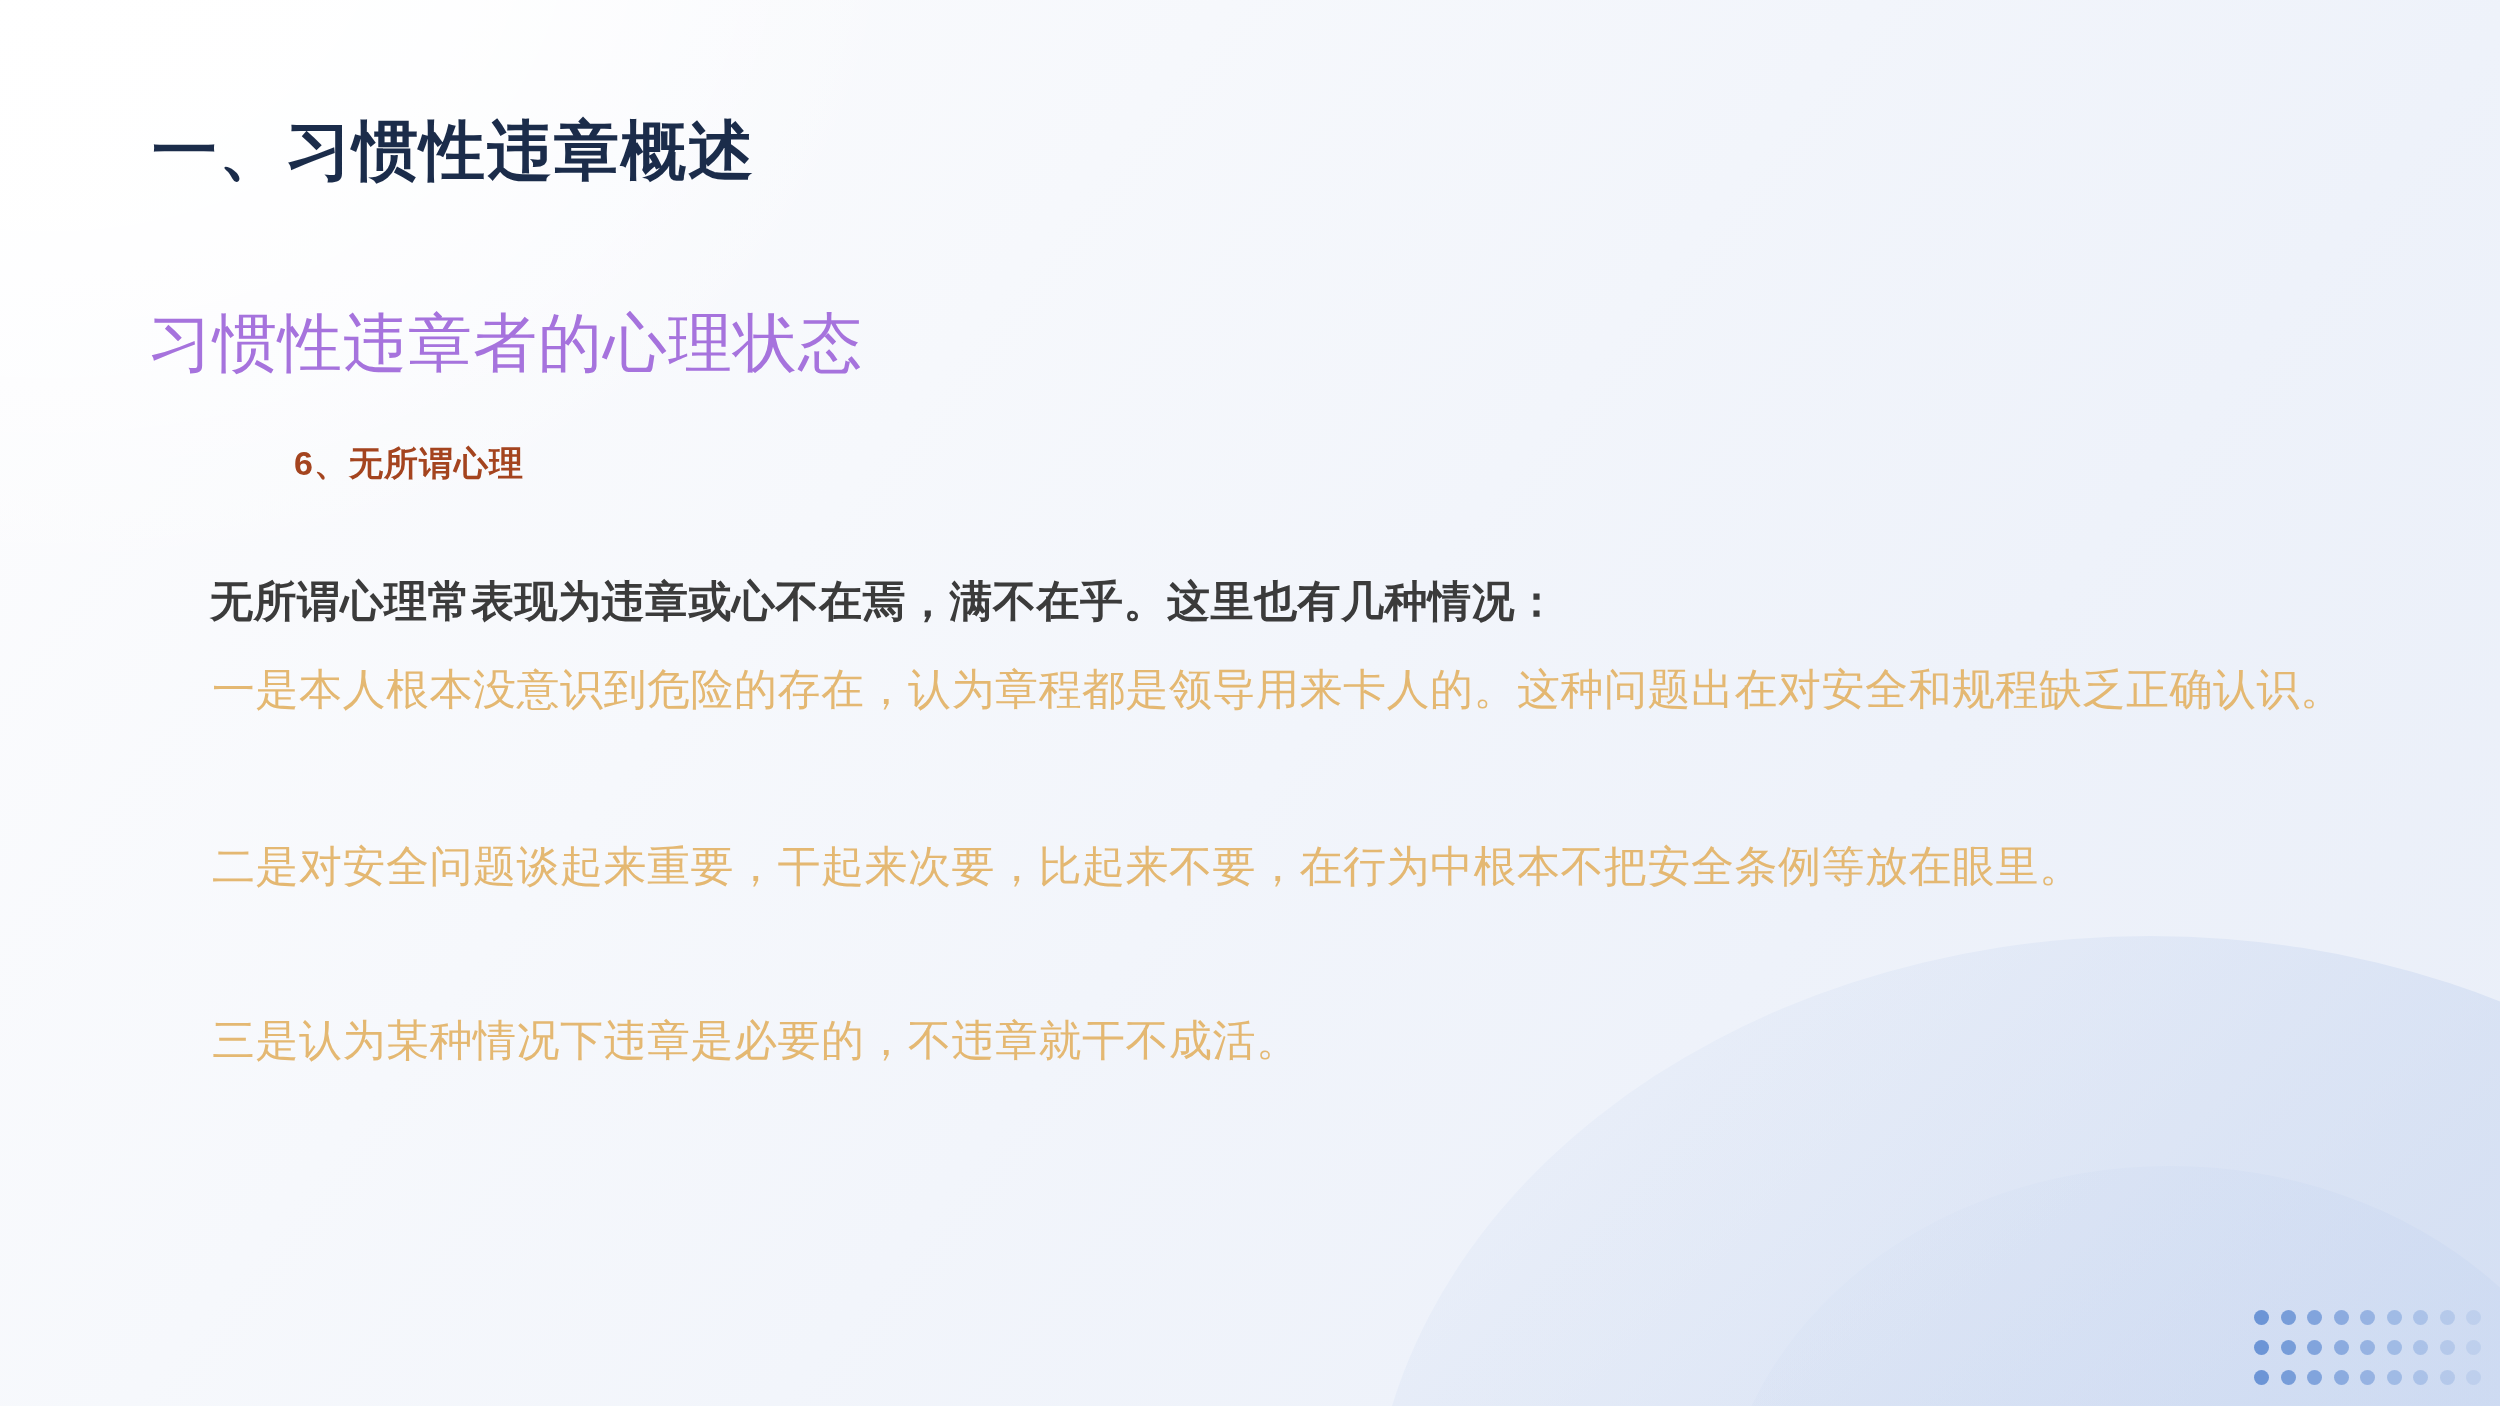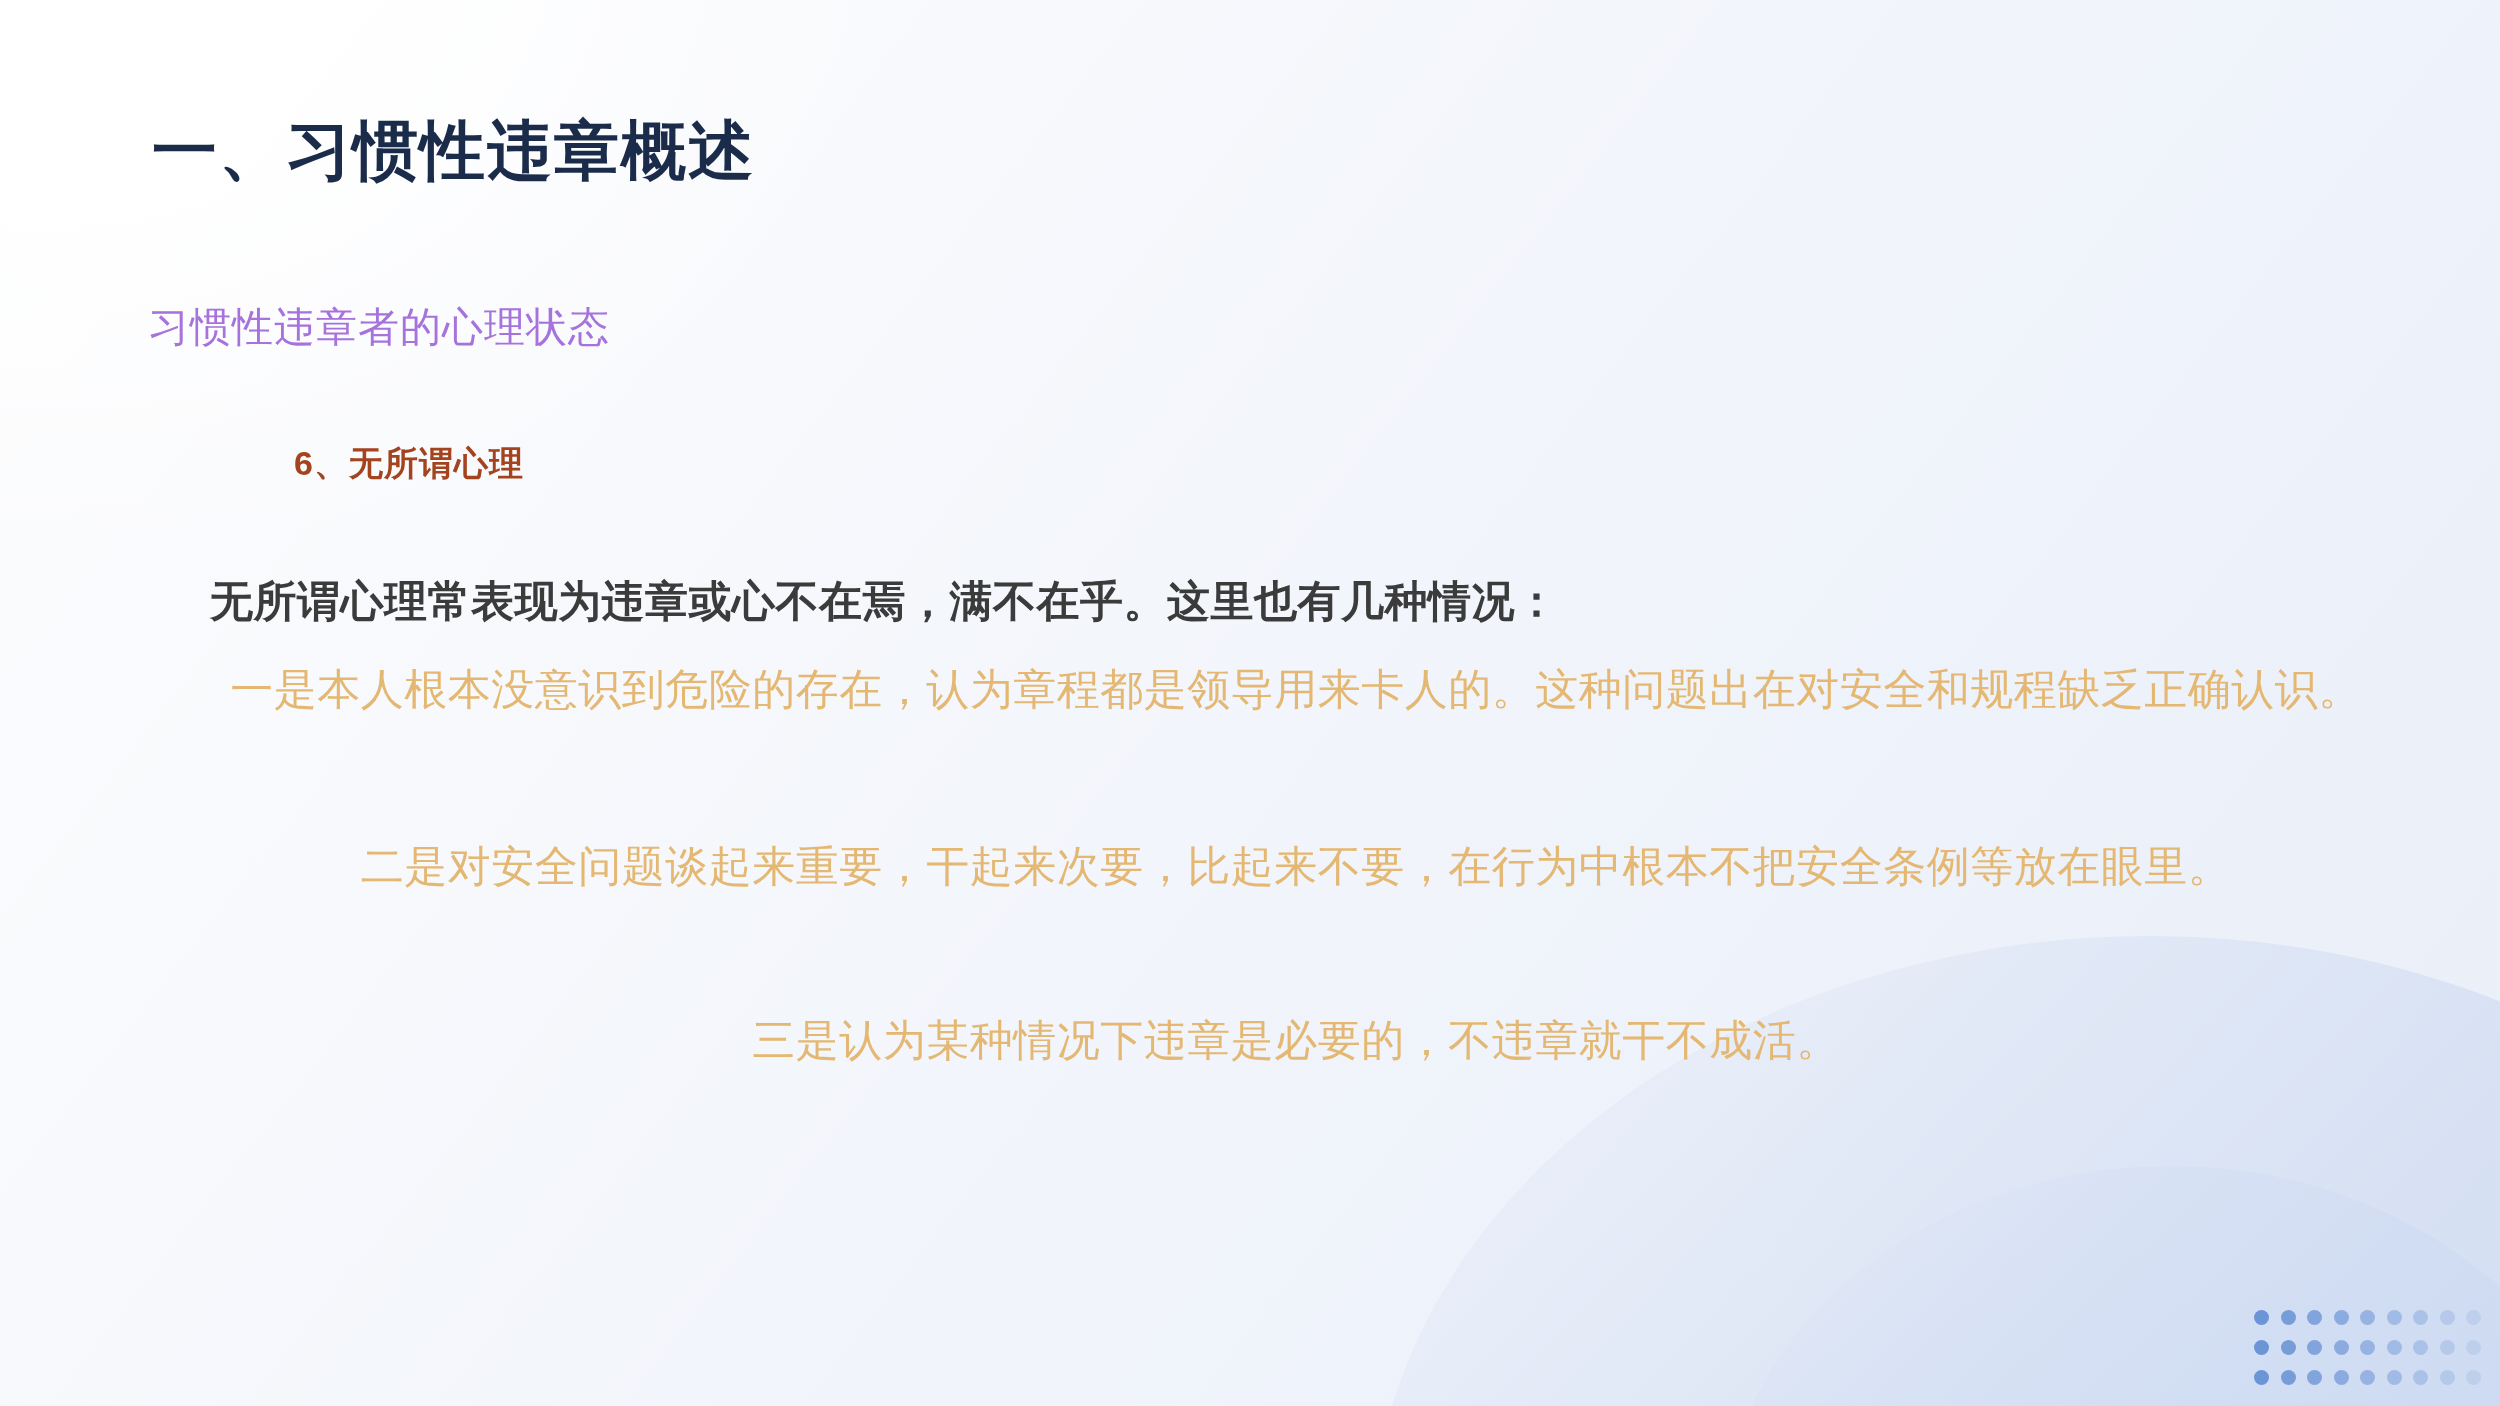--- a/index.html
+++ b/index.html
@@ -74,21 +74,21 @@
     font-weight:bold;
     color:#1b2c4a;
     letter-spacing:2px;
     white-space:nowrap;
   }
 
   .subtitle {
     position:absolute;
     left:148px;
     top:300px;
-    font-size:41px;
+    font-size:64px;
     color:#a673dd;
     letter-spacing:1px;
     white-space:nowrap;
   }
 
   .section-heading {
     position:absolute;
     left:294px;
     top:441px;
     font-size:34px;
@@ -111,21 +111,20 @@
   }
 
   .para {
     position:absolute;
     left:130px;
     width:2250px;
     font-size:43px;
     line-height:88px;
     letter-spacing:0.5px;
     text-indent:82px;
-    text-align:center;
   }
   .para.gold  { color:#e4b872; }
   .para.dark  { color:#3b3b3b; }
 
   .p1 { top:645px; }
   .p2 { top:822px; }
   .p3 { top:996px; }
   .p4 { top:1112px; }
 </style>
 </head>

